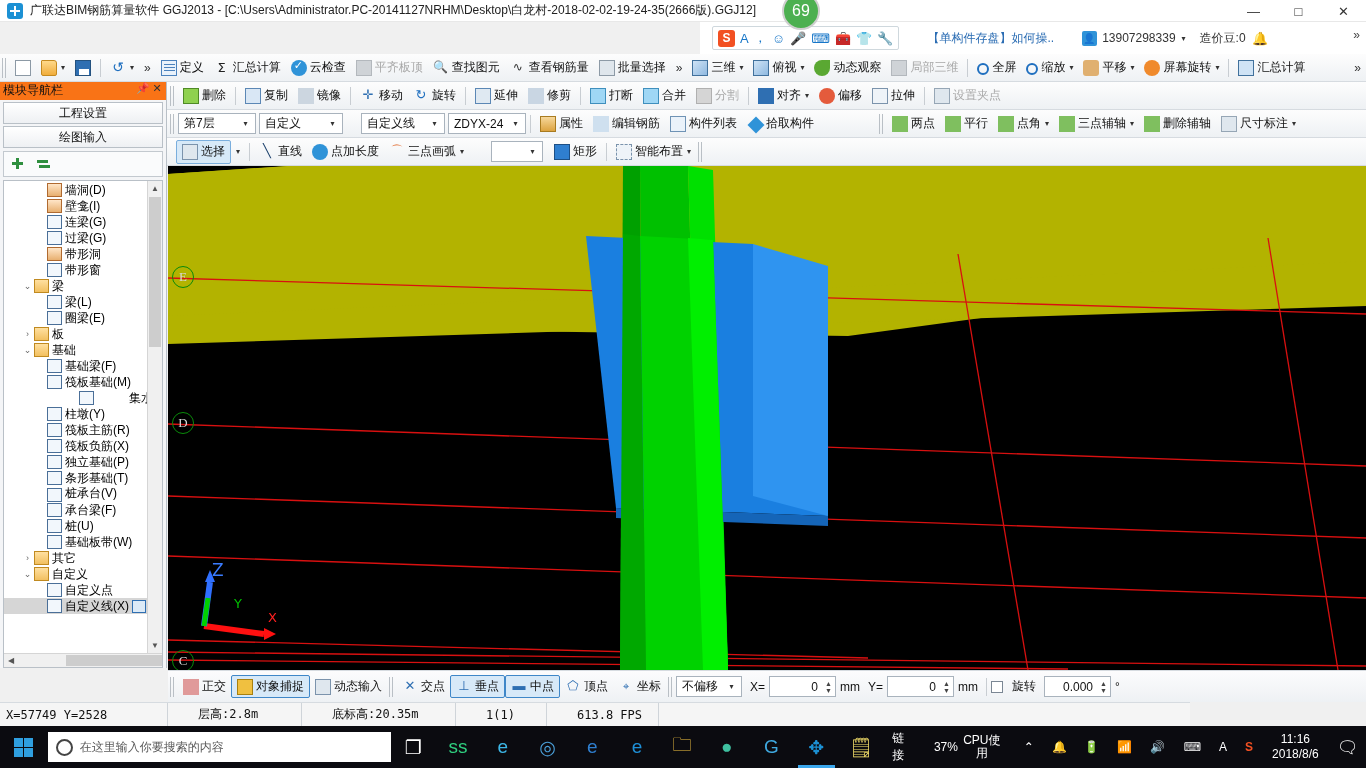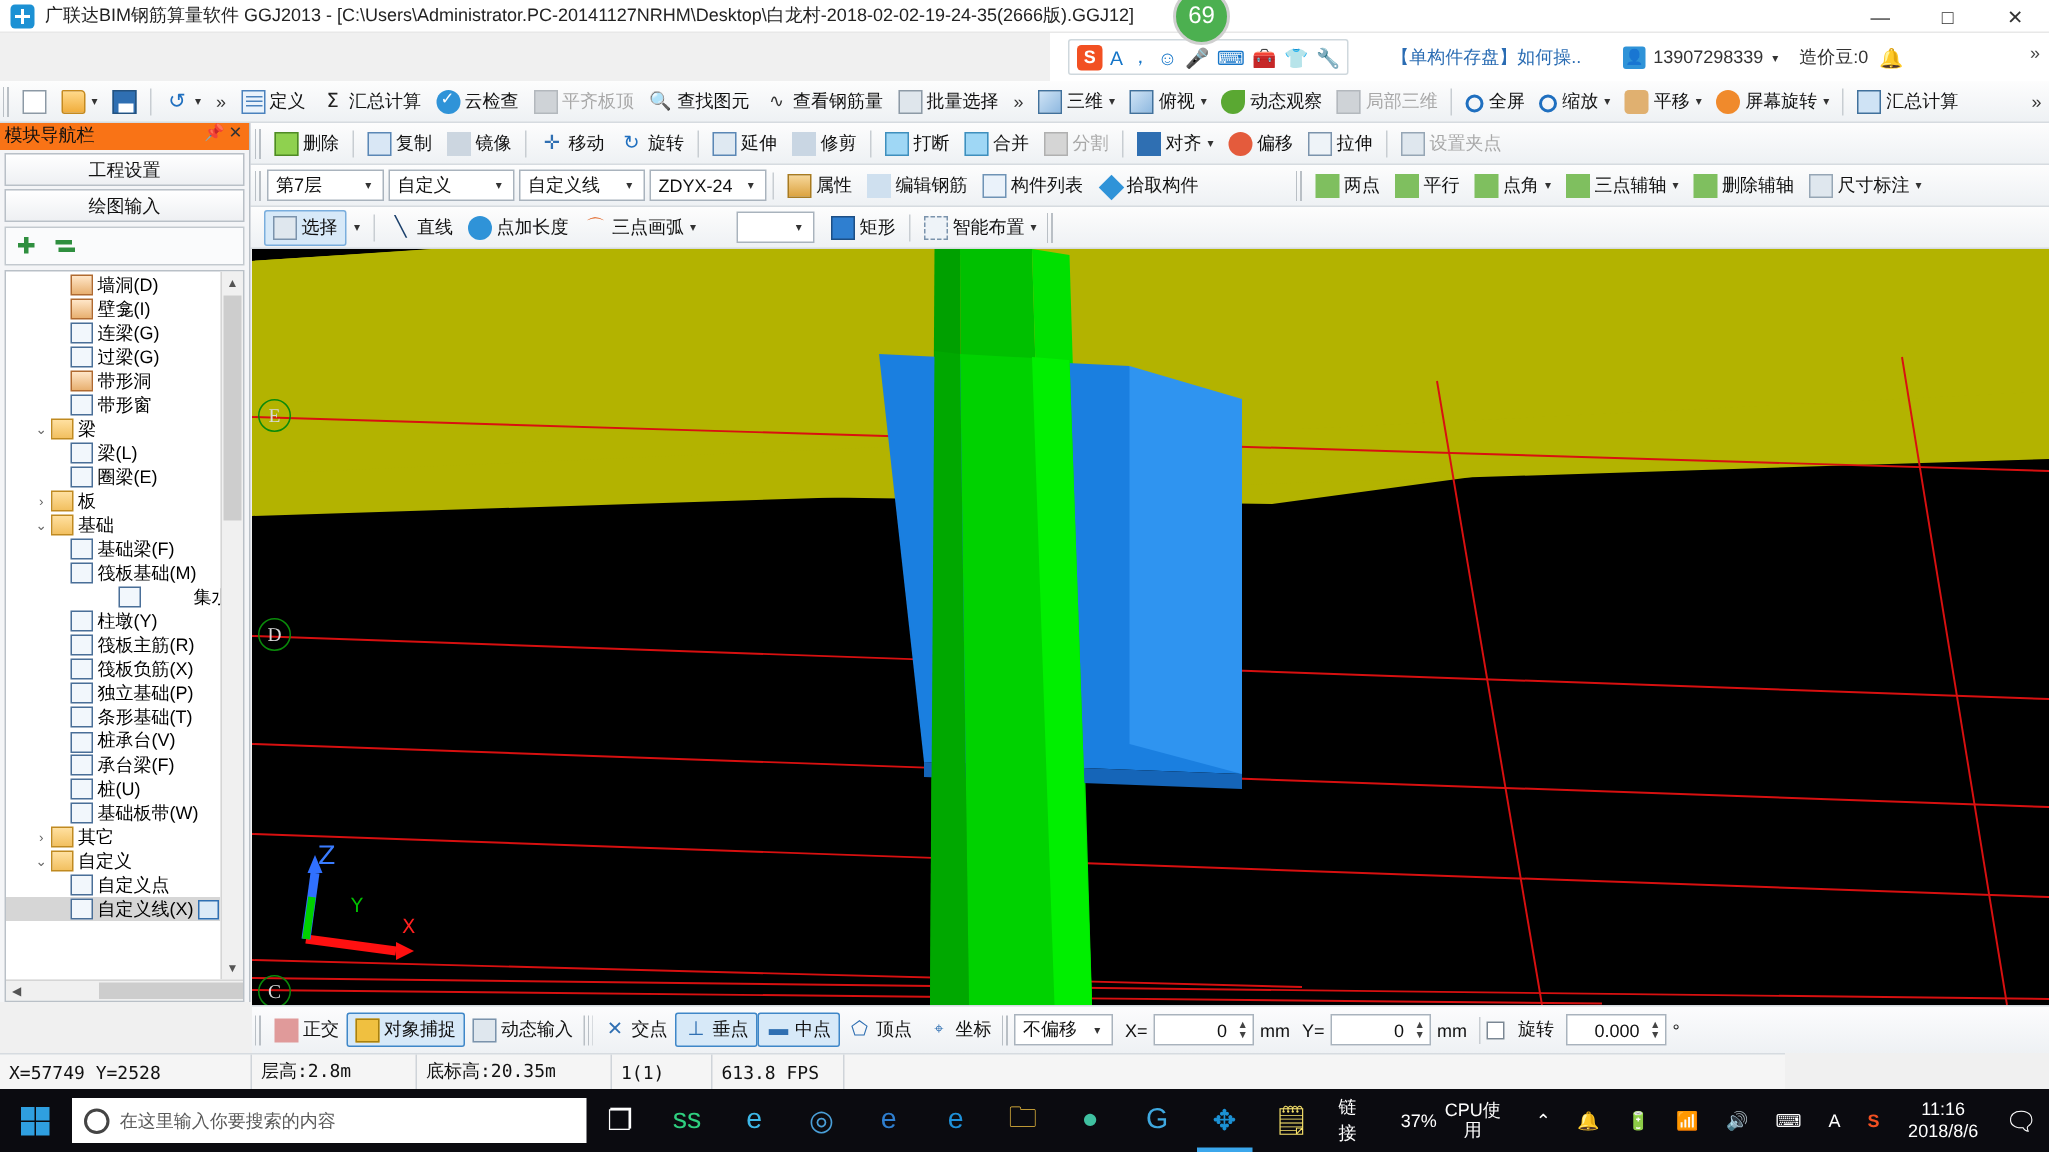--- a/index.html
+++ b/index.html
@@ -224,21 +224,21 @@
   .spin .val{ width:52px; text-align:right; padding-right:4px; font-size:12px; color:#111;}
   .spin .btns{ width:13px; height:19px; display:flex; flex-direction:column; justify-content:center;
                align-items:center; color:#444; font-size:7px; line-height:7px; border-left:0;}
   .unit{ font-size:12px; color:#111; margin:0 4px; }
   .chkbox{ width:12px; height:12px; border:1px solid #7b8794; background:#fff; margin-right:5px; flex:none;}
 
   
   .statusbar{
     position:absolute; left:0; top:702px; width:1190px; height:24px;
     background:#f5f5f5; border-top:1px solid #d6dbe0; display:flex; align-items:stretch;
-    font-family:"DejaVu Sans Mono","Liberation Mono",monospace; font-size:12px; color:#111;
+    font-family:"DejaVu Sans Mono","Liberation Mono",monospace; font-size:12px; color:#111;gap:24px;
   }
   .scell{ display:flex; align-items:center; padding:0 6px; border-right:1px solid #cfd4d9; white-space:nowrap;}
   .scell.grow{ flex:1; border-right:1px solid #cfd4d9; }
   .scell.msg{ font-family:"Liberation Sans",sans-serif; }
 
   
   .taskbar{ position:absolute; left:0; top:726px; width:1366px; height:42px; background:#0b0b10;
             display:flex; align-items:center; }
   .tb-start{ width:48px; height:42px; display:flex; align-items:center; justify-content:center;}
   .winlogo{ width:19px; height:19px; display:grid; grid-template-columns:9px 9px; grid-template-rows:9px 9px;
@@ -462,21 +462,21 @@
     <div style="width:168px;flex:none"></div>
     <div class="gripper"></div>
     <div class="cbo" style="width:78px">
         <span class="v">第7层</span>
         <span class="ar">▾</span>
       </div>
     <div class="cbo" style="width:84px;margin-left:3px">
         <span class="v">自定义</span>
         <span class="ar">▾</span>
       </div>
-    <div class="cbo" style="width:84px;margin-left:3px">
+    <div class="cbo" style="width:84px;margin-left:18px">
         <span class="v">自定义线</span>
         <span class="ar">▾</span>
       </div>
     <div class="cbo" style="width:78px;margin-left:3px">
         <span class="v">ZDYX-24</span>
         <span class="ar">▾</span>
       </div>
     <div class="tsep"></div>
     <div class="tbtn">
         <span class="ico i-attr"></span>

